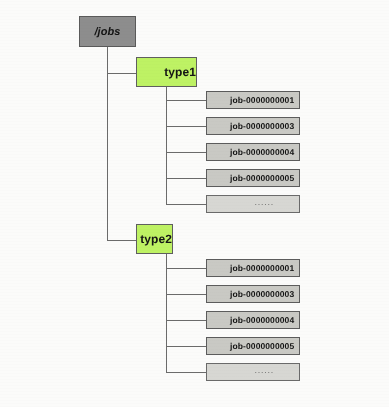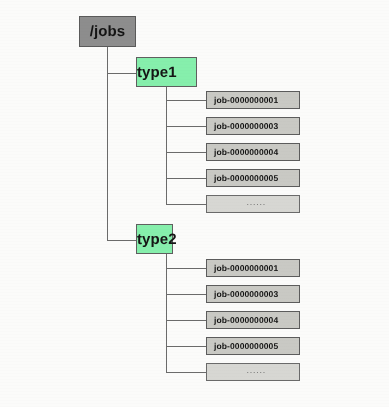--- a/index.html
+++ b/index.html
@@ -36,41 +36,42 @@
     color: #1a1a1a;
     letter-spacing: 0.1px;
     text-rendering: geometricPrecision;
   }
 
   
   .node.root {
     background: #8d8d8d;
     border-color: #5a5a5a;
     justify-content: center;
-    font-size: 15px;
+    font-size: 11px;
     font-weight: 600;
     color: #141414;
+    font-style: italic;
   }
 
   
   .node.type {
-    background: #86efac;
+    background: #bef264;
     border-color: #5f5f5f;
-    justify-content: flex-start;
-    font-size: 15px;
+    justify-content: flex-end;
+    font-size: 12px;
     font-weight: 700;
     color: #151515;
   }
 
   
   .node.job {
     background: #c9c9c4;
     border-color: #5c5c5c;
     justify-content: flex-start;
-    padding-left: 7px;
+    padding-left: 23px;
     font-size: 8.5px;
     font-weight: 600;
     color: #121212;
   }
 
   
   .node.more {
     background: #d7d7d3;
     border-color: #6a6a6a;
     justify-content: center;

